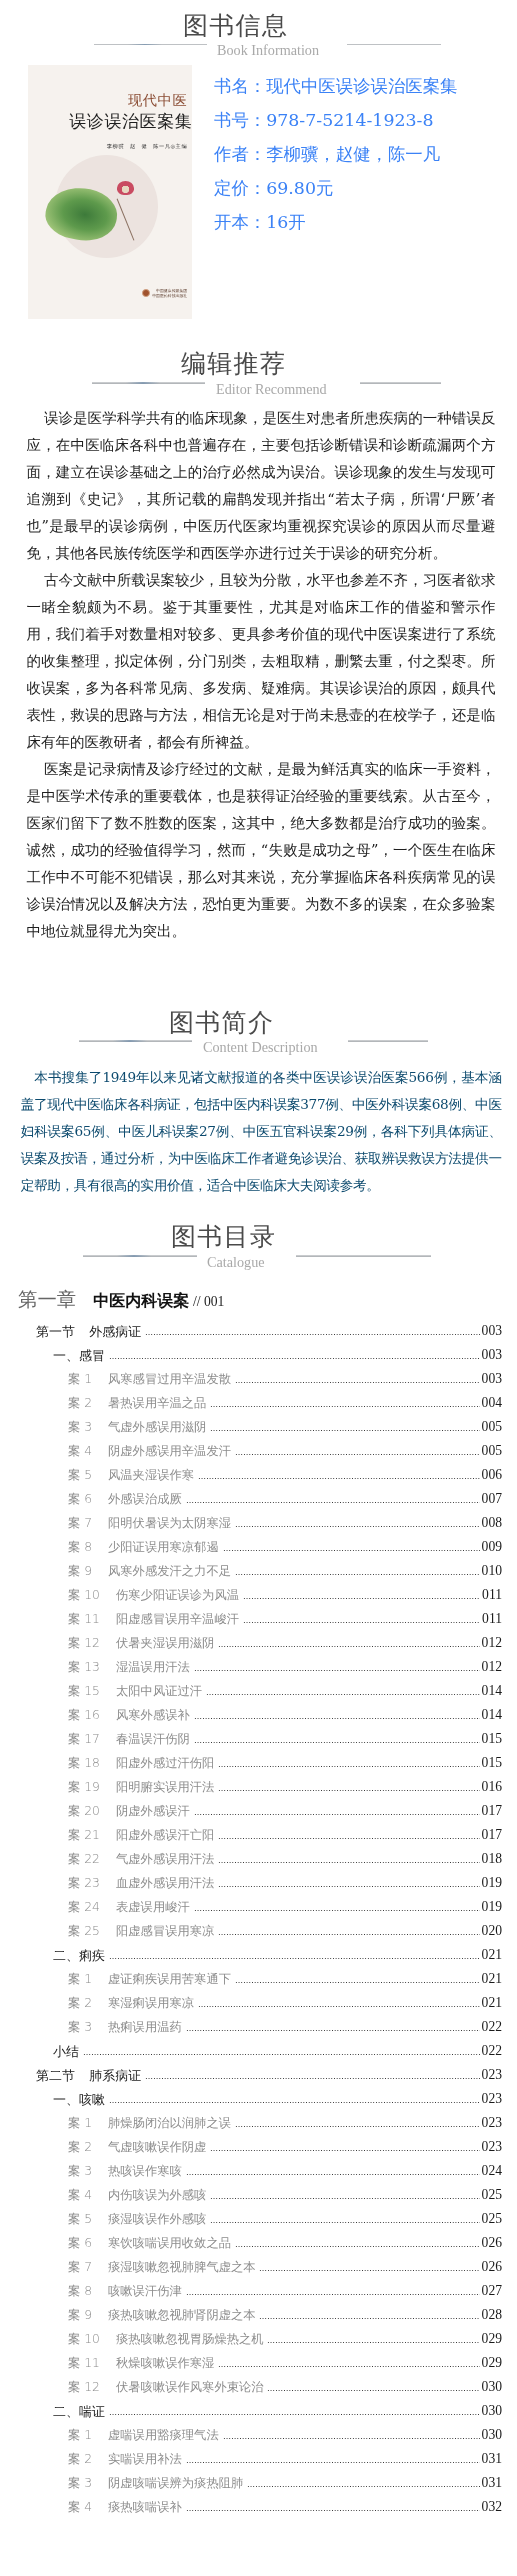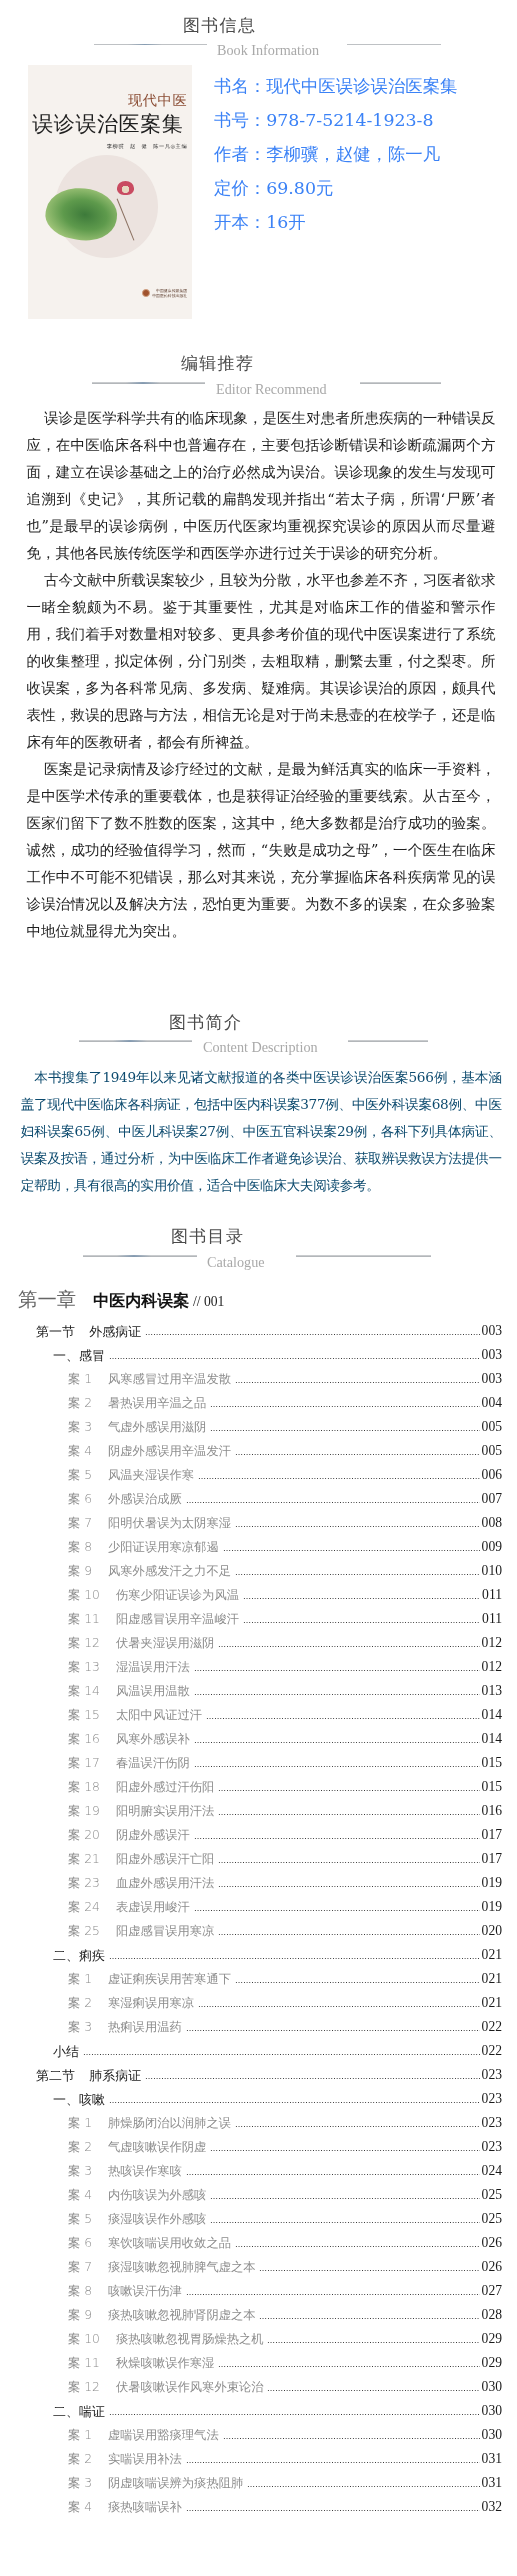--- a/index.html
+++ b/index.html
@@ -1,27 +1,27 @@
 <!DOCTYPE html>
 <html style="font-size:10.3px"><head>
 <meta charset="utf-8">
 <style>
   * { margin: 0; padding: 0; box-sizing: border-box; }
   body { width: 517px; height: 2576px; background: #ffffff; position: relative; overflow: hidden; font-family: "DejaVu Serif", "Liberation Serif", serif; color: #222; }
 
   .sec-head { position: absolute; left: 0; width: 517px; height: 45px; }
-  .sec-title { position: absolute; top: 0; font-family: "DejaVu Sans", "Liberation Sans", sans-serif; font-size: 17px; color: #4a4a4a; letter-spacing: 1.3px; line-height: 27px; white-space: nowrap; }
+  .sec-title { position: absolute; top: 0; font-family: "DejaVu Sans", "Liberation Sans", sans-serif; font-size: 25px; color: #4a4a4a; letter-spacing: 1.3px; line-height: 27px; white-space: nowrap; }
   .sec-line { position: absolute; height: 1.9px; background: linear-gradient(180deg, #d4d6d8, #a8acb0); }
   .sec-line.left::after { content: ""; position: absolute; left: 30%; width: 30%; top: 0; height: 1.9px; background: linear-gradient(90deg, rgba(110,140,170,0), rgba(110,140,170,.7), rgba(110,140,170,0)); }
   .sec-sub { position: absolute; font-family: "Liberation Serif", "DejaVu Serif", serif; font-size: 14.2px; color: #a9a9a9; line-height: 15.5px; white-space: nowrap; }
 
   
   .cover { position: absolute; left: 28.4px; top: 65px; width: 164px; height: 254px; background: #f6f2ee; overflow: hidden; text-align: right; }
   .cover-t1 { position: absolute; right: 5.2px; top: 26px; font-family: "DejaVu Serif", serif; font-size: 14.2px; color: #8a4c33; letter-spacing: 0.6px; }
-  .cover-t2 { position: absolute; right: 9px; top: 45px; font-family: "DejaVu Serif", serif; font-size: 21px; color: #1e1e1e; letter-spacing: 0.6px; }
+  .cover-t2 { position: absolute; right: 0; top: 45px; font-family: "DejaVu Serif", serif; font-size: 17px; color: #1e1e1e; letter-spacing: 0.6px; }
   .cover-authors { position: absolute; right: 5.2px; top: 78px; font-size: 5.2px; color: #333; letter-spacing: 0.6px; }
   .cover-circle { position: absolute; left: 27px; top: 90px; width: 103px; height: 103px; border-radius: 50%; background: #ece3df; }
   .leaf { position: absolute; left: 18px; top: 123px; width: 71px; height: 52px; border-radius: 55% 45% 50% 40%; background: radial-gradient(ellipse at 55% 50%, #3d7a3a 0%, #5e9a4c 40%, #9cc276 75%, rgba(180,210,140,0) 100%); transform: rotate(12deg); }
   .stem { position: absolute; left: 97px; top: 132px; width: 1.3px; height: 45px; background: #8a7060; transform: rotate(-22deg); }
   .bud { position: absolute; left: 89px; top: 116px; width: 17px; height: 14.2px; border-radius: 50% 50% 40% 40%; background: radial-gradient(circle at 50% 60%, #e7d7c0 0 30%, #c94b61 32% 100%); }
   .publisher { position: absolute; right: 5.2px; top: 223px; display: flex; align-items: center; gap: 2.6px; }
   .pub-logo { width: 7.8px; height: 7.8px; border-radius: 50%; background: #a0522d; border: 1.3px solid #d0a080; }
   .pub-text { font-size: 3.9px; line-height: 5.2px; color: #5a3a2a; }
 
   .info { position: absolute; left: 214px; top: 76px; }
@@ -239,28 +239,20 @@
     <div class="toc-row lvl-case">
       <span class="lbl">
         <span class="num wide">案 13</span>
         <span>湿温误用汗法</span>
       </span>
       <span class="dots"></span>
       <span class="pg">012</span>
     </div>
     <div class="toc-row lvl-case">
       <span class="lbl">
-        <span class="num wide">案 14</span>
-        <span>风温误用温散</span>
-      </span>
-      <span class="dots"></span>
-      <span class="pg">013</span>
-    </div>
-    <div class="toc-row lvl-case">
-      <span class="lbl">
         <span class="num wide">案 15</span>
         <span>太阳中风证过汗</span>
       </span>
       <span class="dots"></span>
       <span class="pg">014</span>
     </div>
     <div class="toc-row lvl-case">
       <span class="lbl">
         <span class="num wide">案 16</span>
         <span>风寒外感误补</span>
@@ -303,20 +295,28 @@
     <div class="toc-row lvl-case">
       <span class="lbl">
         <span class="num wide">案 21</span>
         <span>阳虚外感误汗亡阳</span>
       </span>
       <span class="dots"></span>
       <span class="pg">017</span>
     </div>
     <div class="toc-row lvl-case">
       <span class="lbl">
+        <span class="num wide">案 22</span>
+        <span>气虚外感误用汗法</span>
+      </span>
+      <span class="dots"></span>
+      <span class="pg">018</span>
+    </div>
+    <div class="toc-row lvl-case">
+      <span class="lbl">
         <span class="num wide">案 23</span>
         <span>血虚外感误用汗法</span>
       </span>
       <span class="dots"></span>
       <span class="pg">019</span>
     </div>
     <div class="toc-row lvl-case">
       <span class="lbl">
         <span class="num wide">案 24</span>
         <span>表虚误用峻汗</span>

